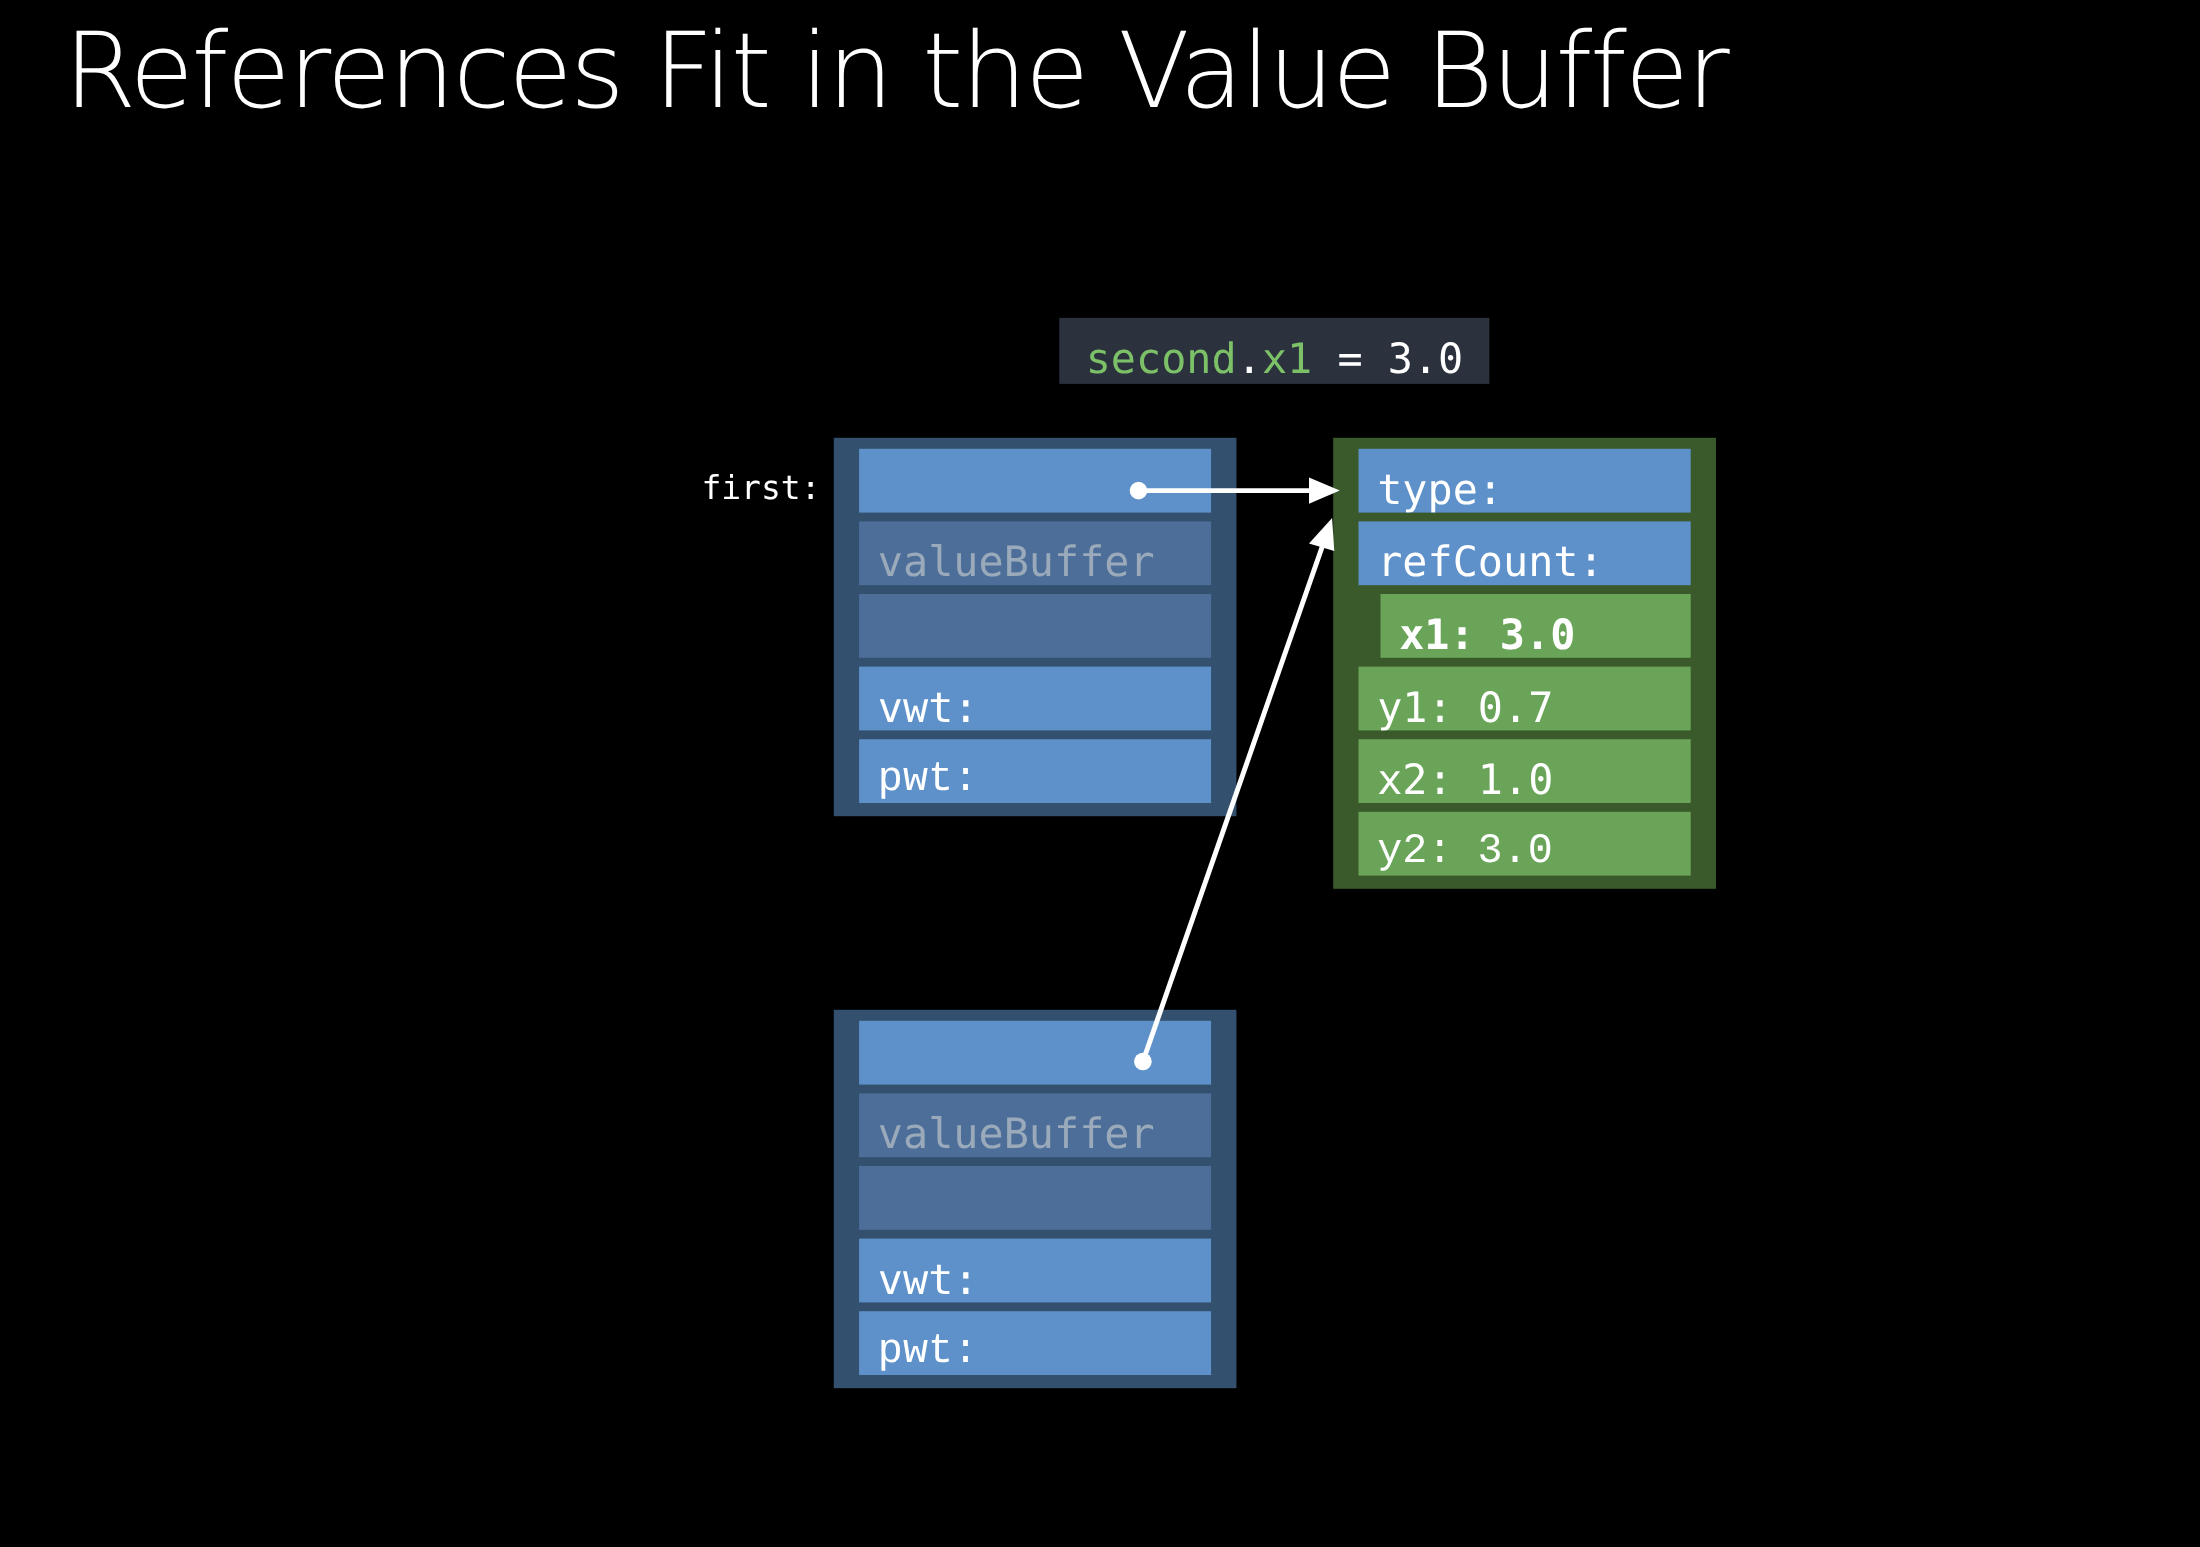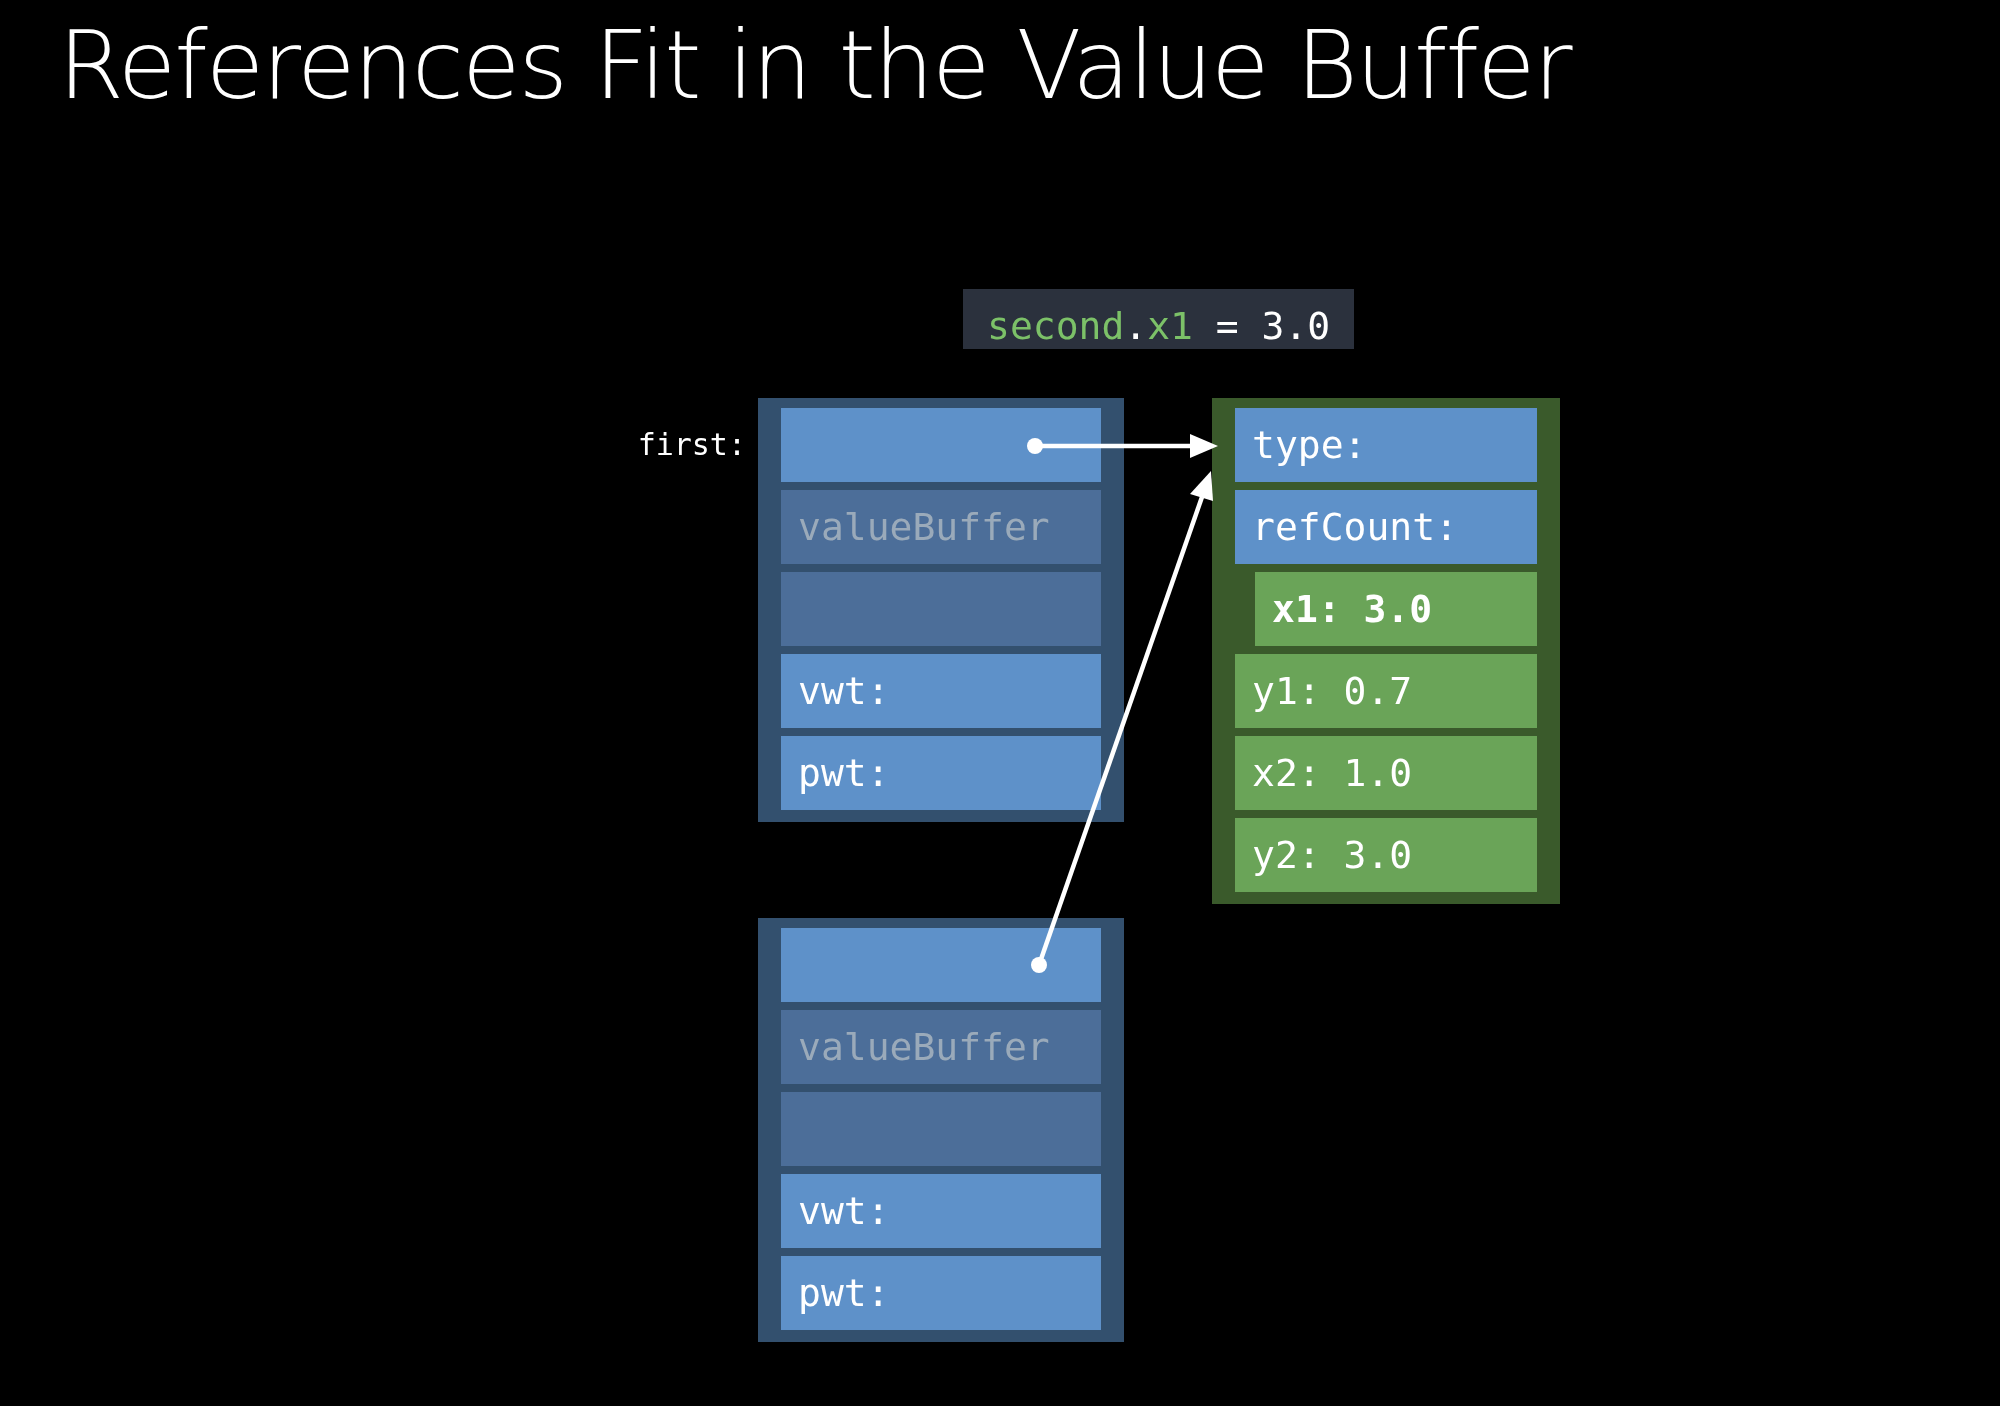--- a/index.html
+++ b/index.html
@@ -51,29 +51,29 @@
     white-space:nowrap;
   }
   .membox{
     position:absolute;
     box-sizing:border-box;
     padding:10px 0 12px 0;
   }
   .stack{left:758px;width:366px;background:var(--stack-frame);}
   .heap{left:1212px;top:398px;width:348px;background:var(--heap-frame);}
   .row{
-    height:74px;line-height:74px;
+    height:58px;line-height:74px;
     margin:0 23px 8px 23px;
     padding-left:17px;
     font-size:38px;
     color:var(--white);
     overflow:hidden;
     white-space:nowrap;
   }
-  .membox .row:last-child{margin-bottom:0;}
+  .membox .row:last-child{margin-bottom:0;font-family:Liberation Mono, monospace;}
   .row.light{background:var(--stack-row-light);}
   .row.muted{background:var(--stack-row-muted);color:var(--muted-text);}
   .row.header{background:var(--heap-row-blue);}
   .row.value{background:var(--heap-row-green);}
   .row.bold{font-weight:bold;margin-left:43px;}
   .arrows{
     position:absolute;left:0;top:0;
     pointer-events:none;
   }
   .arrows line{stroke:var(--arrow);stroke-width:4.5;}

